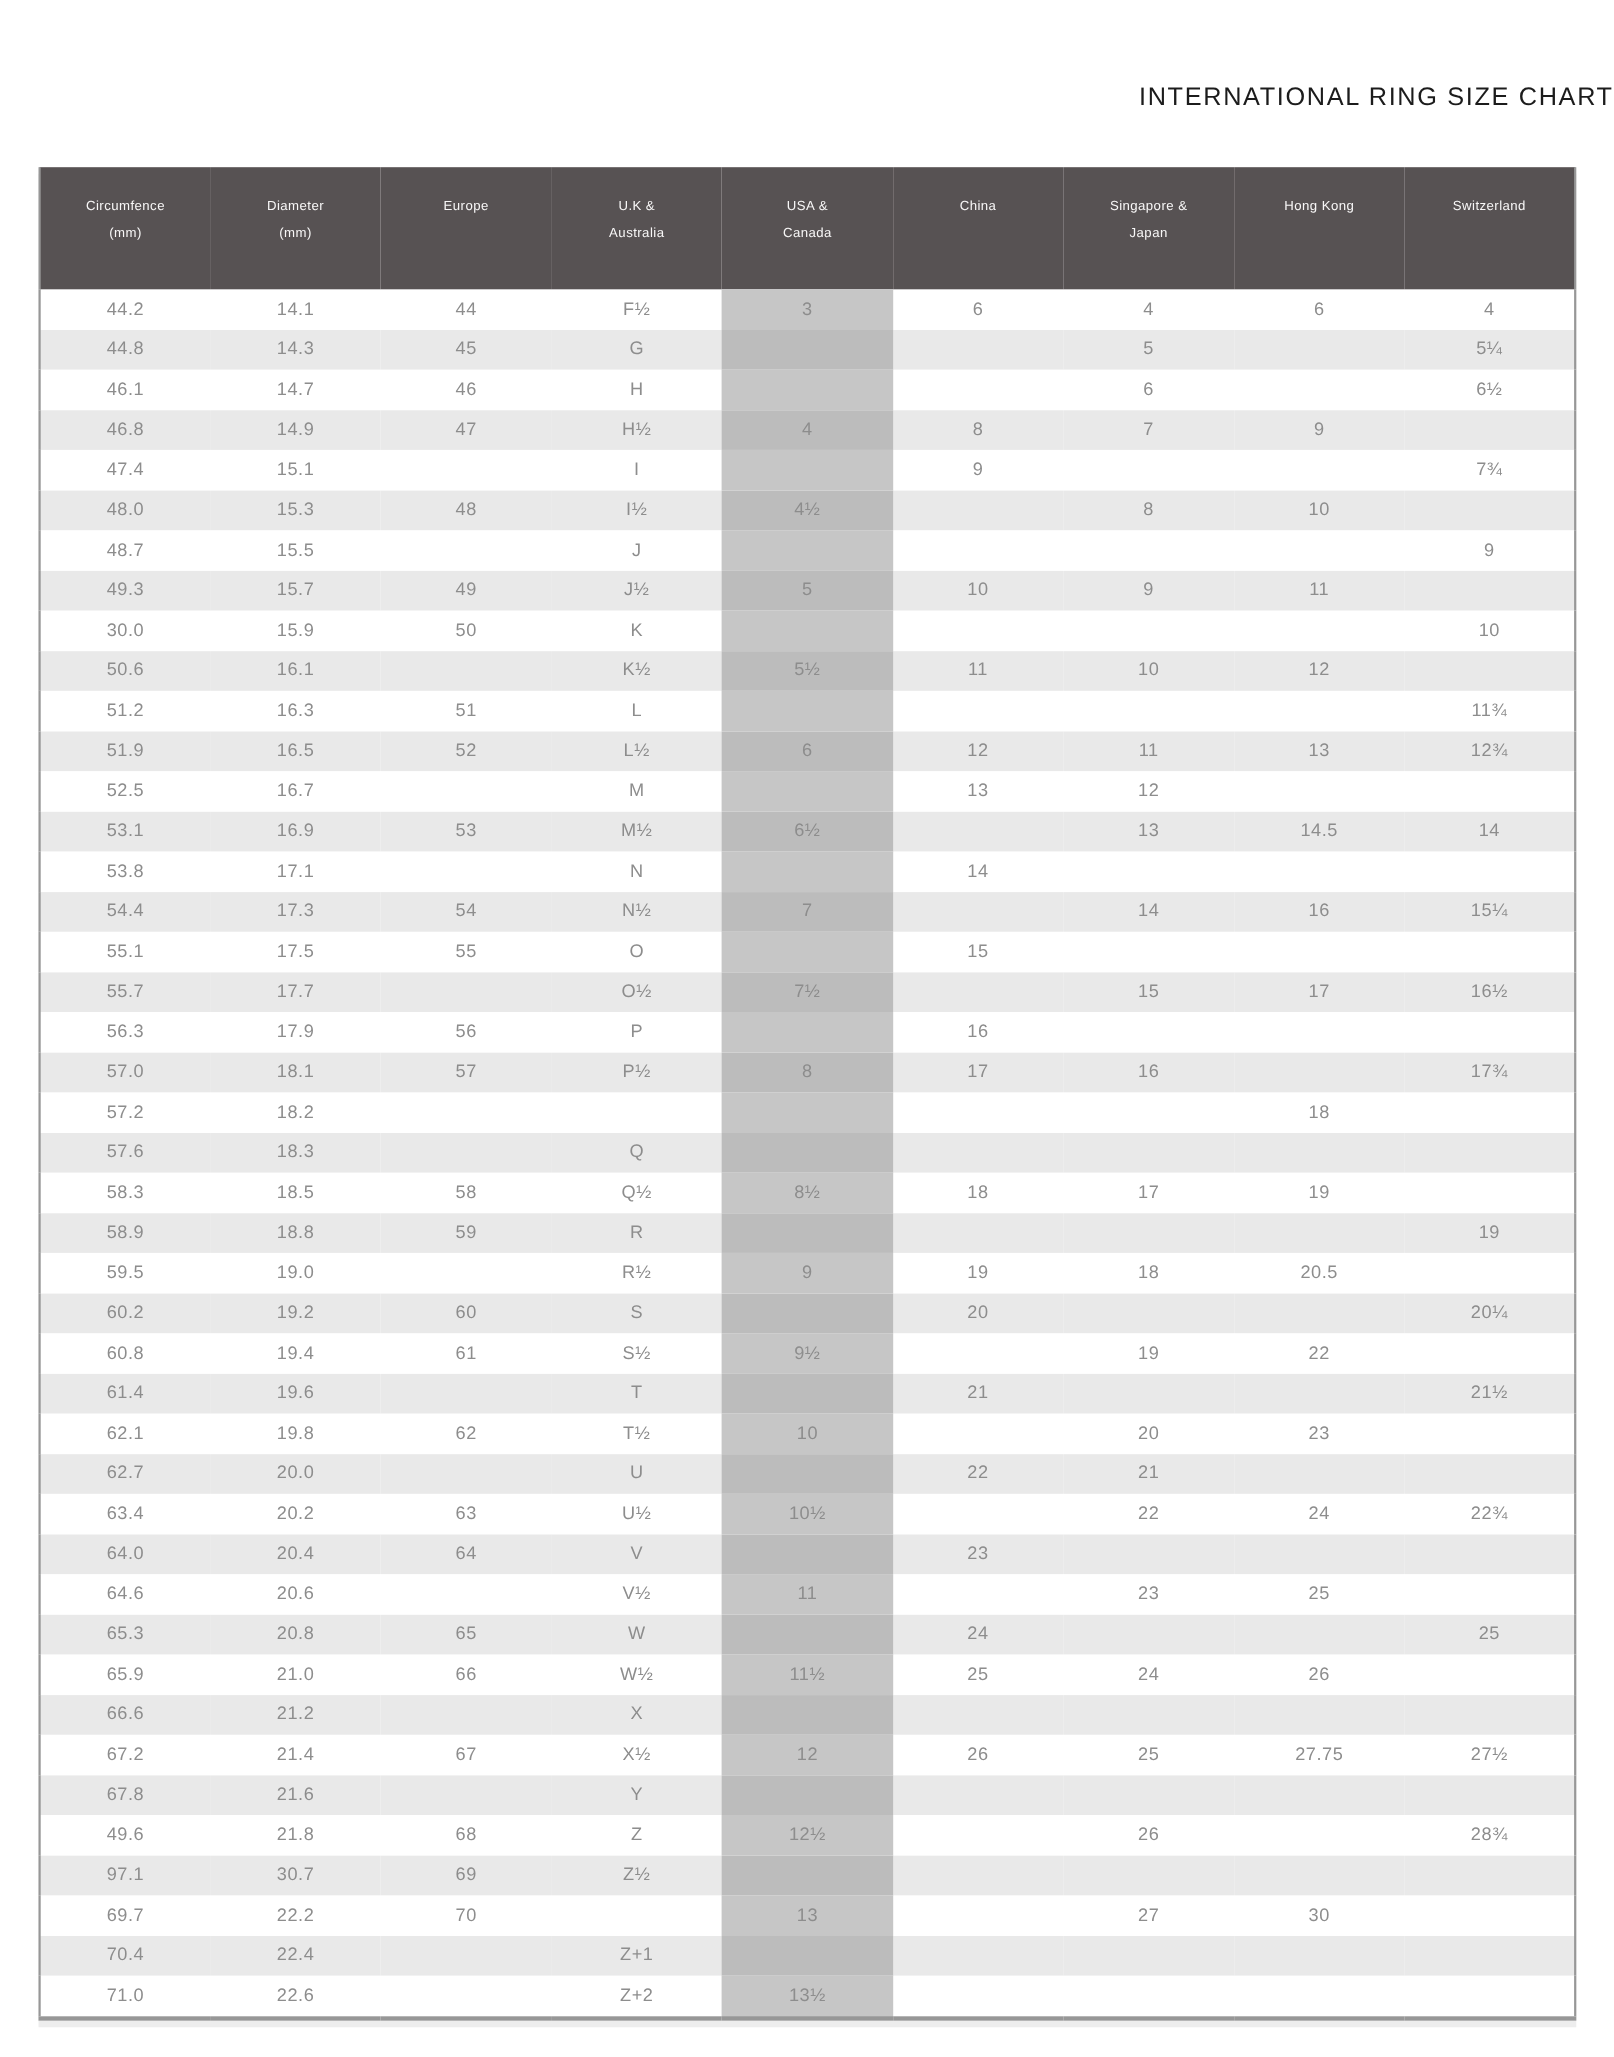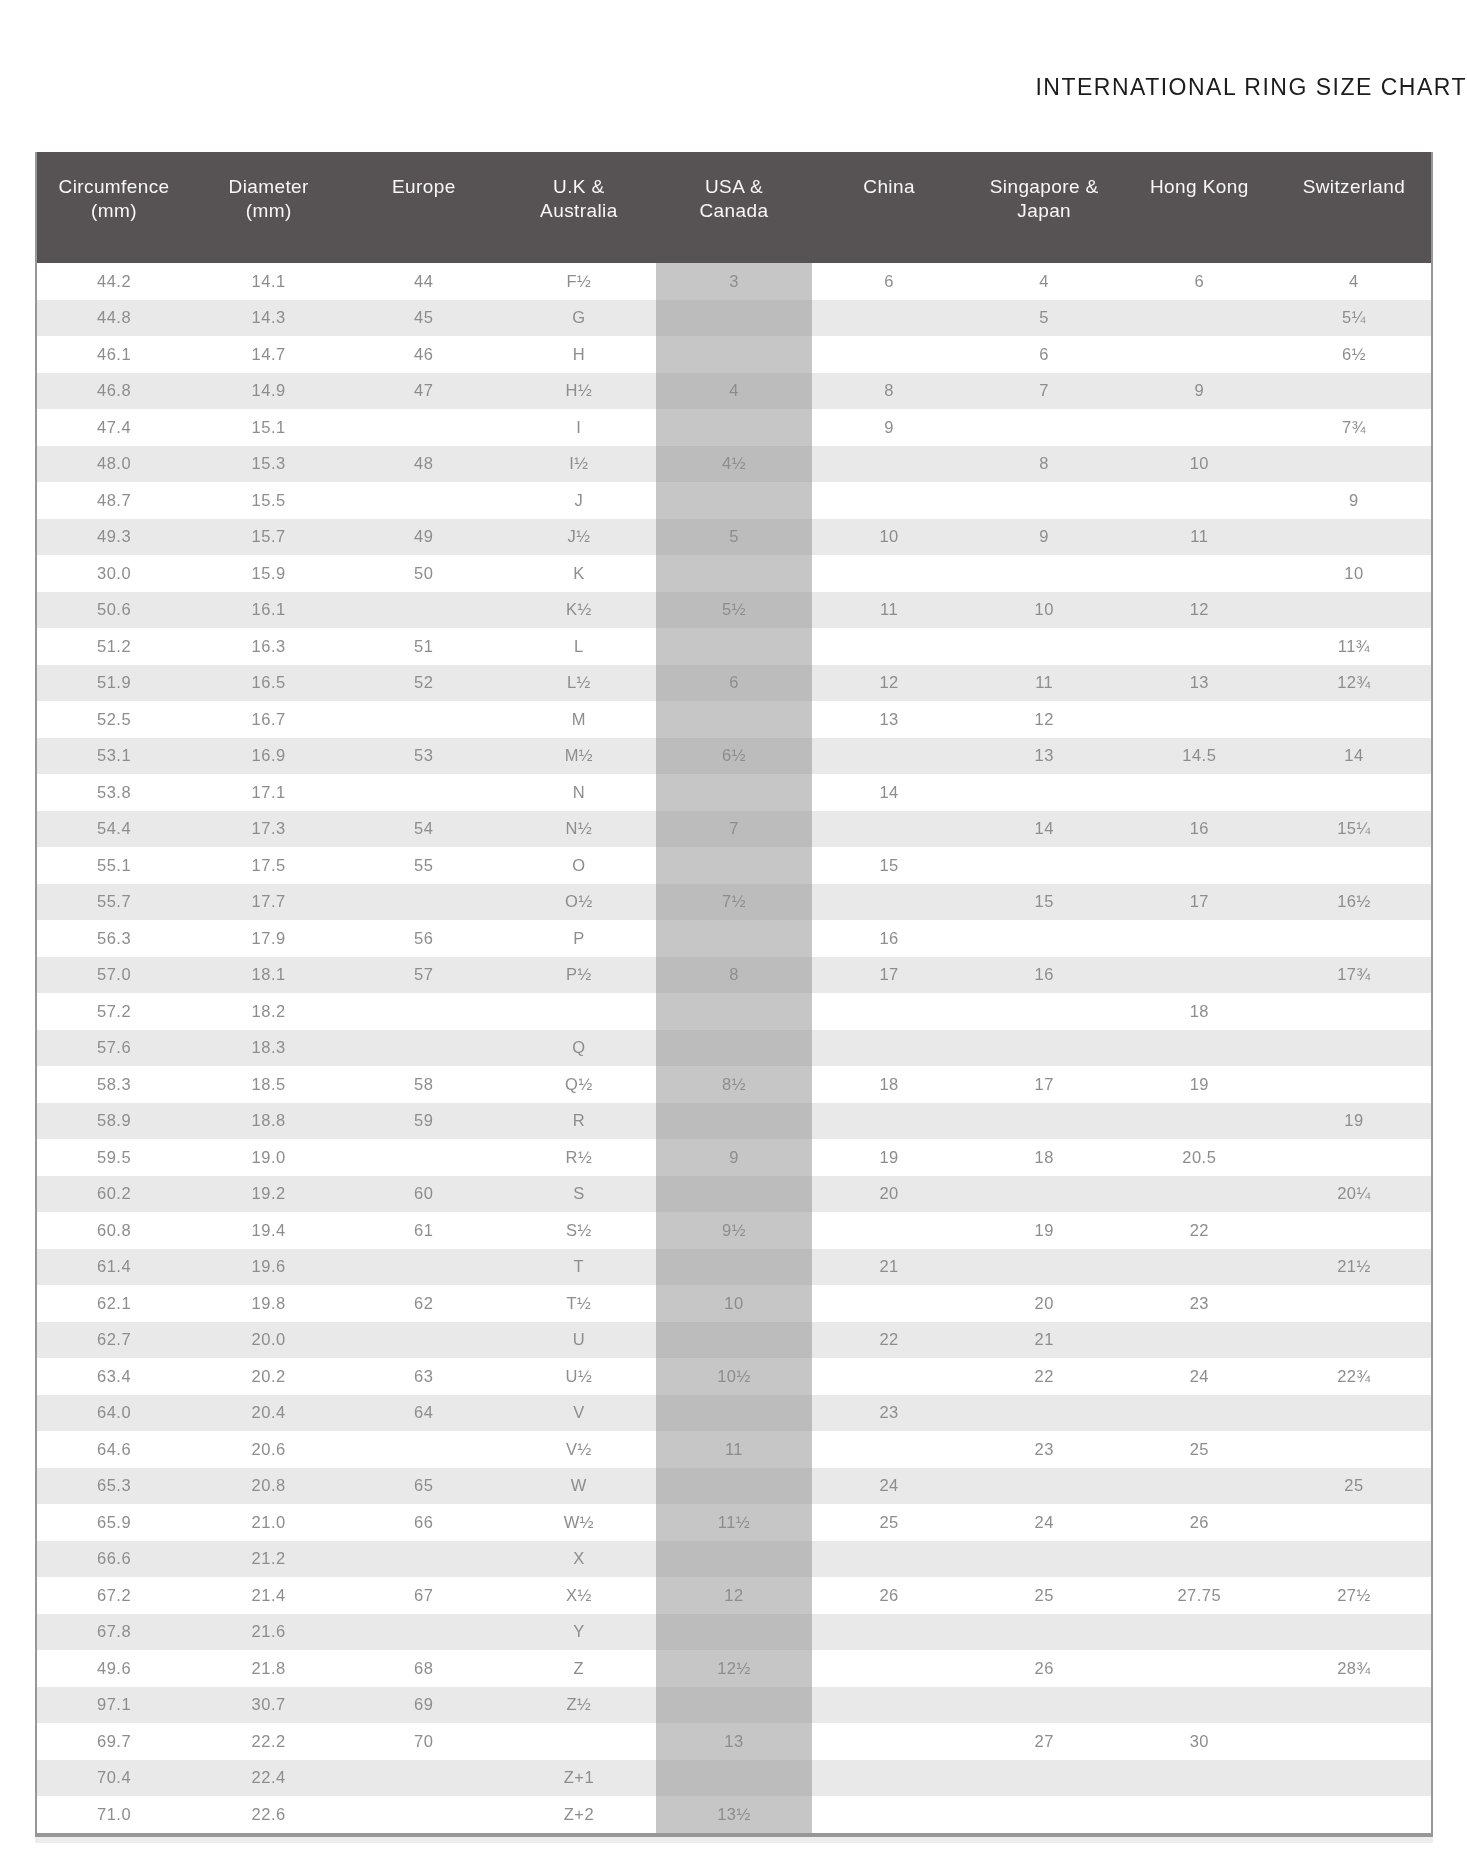--- a/index.html
+++ b/index.html
@@ -25,21 +25,21 @@
   table.ring-table{
     position:absolute;top:152px;left:35px;width:1398px;
     border-collapse:collapse;table-layout:fixed;
     border-left:2px solid var(--border);
     border-right:2px solid var(--border);
     border-bottom:4px solid var(--border);
     box-shadow:0 6px 0 rgba(0,0,0,0.07);
   }
   thead th{
     background:var(--header-bg);color:var(--header-text);
-    font-weight:400;font-size:19px;letter-spacing:.4px;
+    font-weight:400;font-size:12px;letter-spacing:.4px;
     height:88px;vertical-align:top;padding:23px 4px 0 4px;
     line-height:24px;white-space:pre-line;text-align:center;
   }
   tbody td{
     height:36.5px;padding:0 4px;text-align:center;vertical-align:middle;
     font-size:16.5px;letter-spacing:.5px;color:var(--cell-text);
   }
   tbody tr:nth-child(even){background:var(--stripe);}
   tbody td.usa-col{background:var(--usa-light);}
   tbody tr:nth-child(even) td.usa-col{background:var(--usa-dark);}

